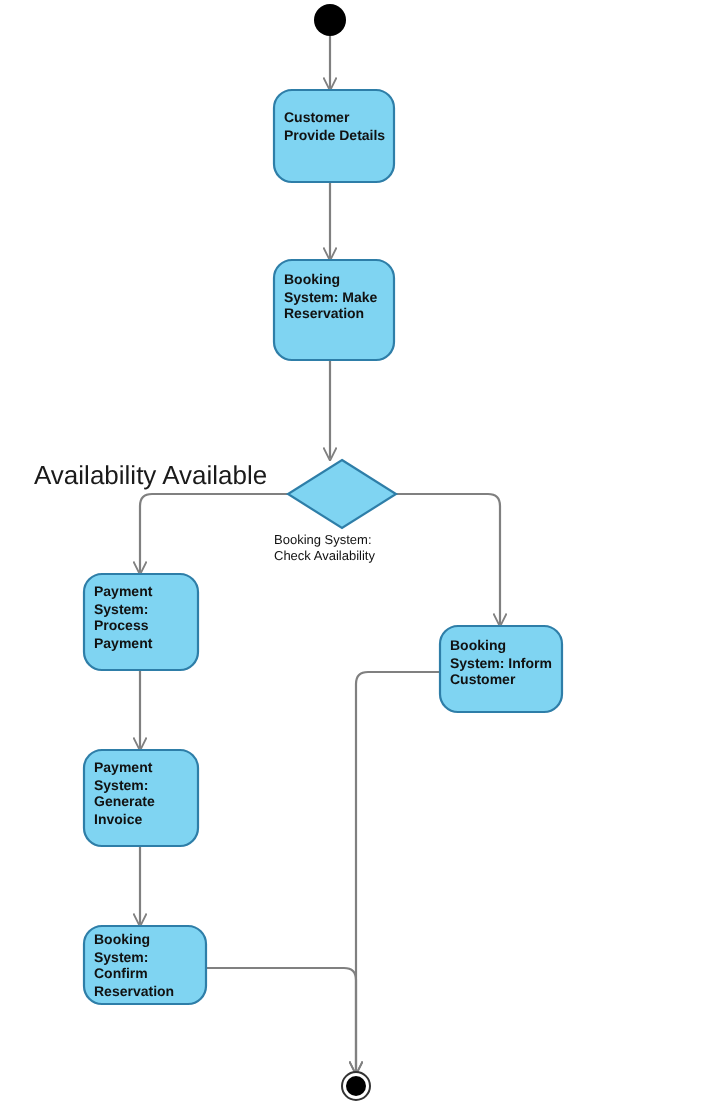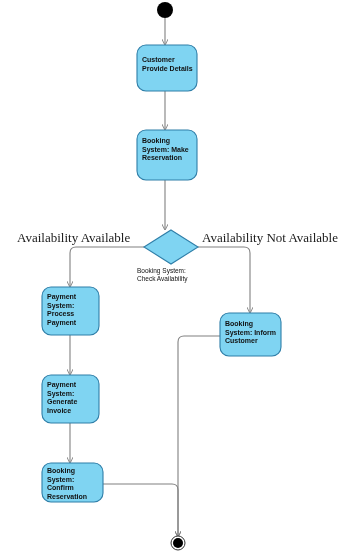--- a/index.html
+++ b/index.html
@@ -29,21 +29,21 @@
     font-family: "Liberation Sans", sans-serif;
     font-weight: bold;
     font-size: 7px;
     line-height: 8.6px;
     color: #111111;
     white-space: pre-line;
     pointer-events: none;
   }
   .branch-label {
     position: absolute;
-    font-family: Liberation Serif, serif;
+    font-family: Liberation Sans, sans-serif;
     font-weight: normal;
     font-size: 13px;
     line-height: 15px;
     color: #1a1a1a;
     white-space: nowrap;
   }
   .decision-label {
     position: absolute;
     font-family: "Liberation Sans", sans-serif;
     font-weight: normal;
@@ -121,15 +121,14 @@
 
   <div class="node-label" style="left:225px; top:320px; width:55px;">Booking
 System: Inform
 Customer</div>
 
   <div class="decision-label" style="left:137px; top:267px; width:80px;">Booking System:
 Check Availability</div>
 
   <div class="branch-label" style="left:17px; top:230px;">Availability Available</div>
 
-  <div class="branch-label" style="left:202px; top:230px;">Availability Not Available</div>
 
 </div>
 
 </body></html>

